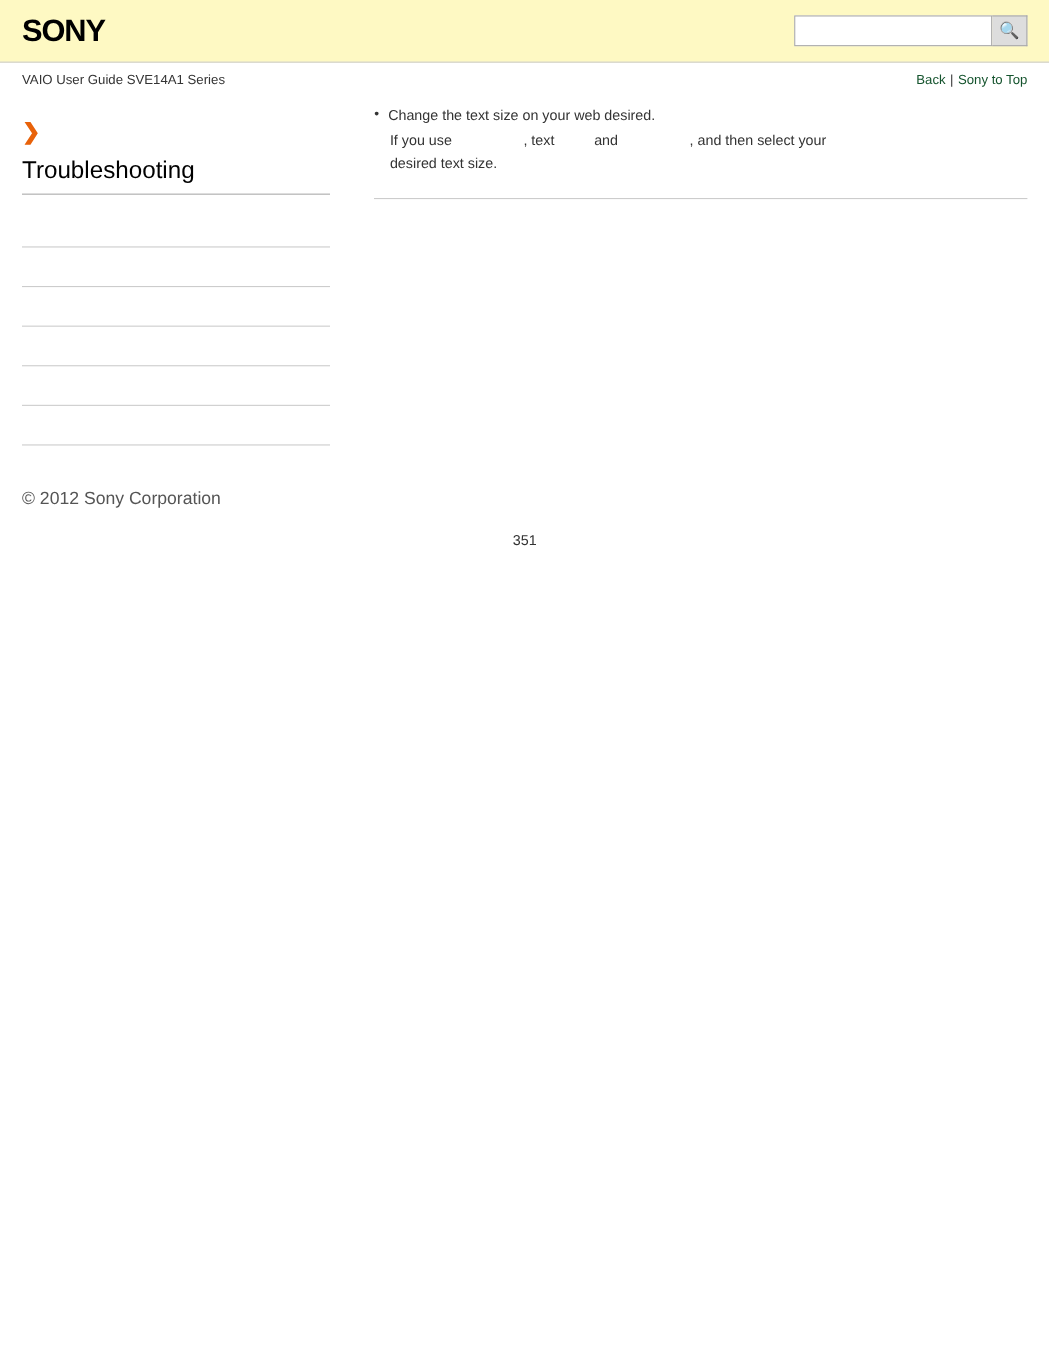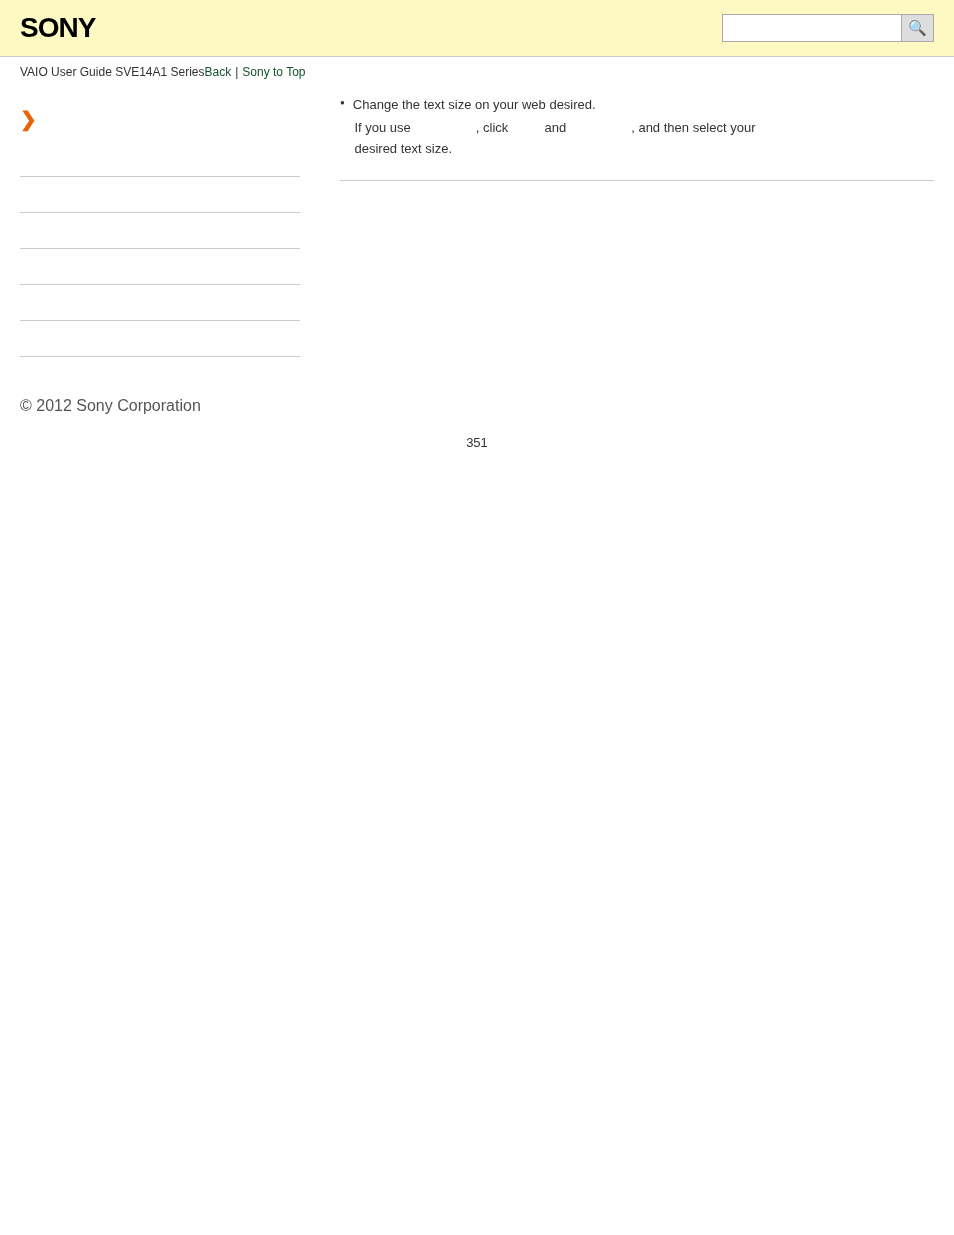--- a/index.html
+++ b/index.html
@@ -58,21 +58,21 @@
       cursor: pointer;
       display: flex;
       align-items: center;
       justify-content: center;
       font-size: 15px;
     }
 
     
     .breadcrumb-bar {
       display: flex;
-      justify-content: flex-start;
+      justify-content: space-between;
       align-items: center;
       padding: 8px 20px;
       font-size: 12px;
     }
 
     .breadcrumb-title {
       color: #333;
     }
 
     .breadcrumb-nav {
@@ -204,20 +204,21 @@
     <a href="#">Back</a>
     <span class="breadcrumb-separator">|</span>
     <a href="#">Sony to Top</a>
   </div>
 </div>
 
 <div class="main-content">
 
   <div class="sidebar">
     <div class="sidebar-arrow">❯</div>
+    <h2 class="sidebar-title">Troubleshooting</h2>
     <ul class="sidebar-links">
       <li>
         <a href="#">&nbsp;</a>
       </li>
       <li>
         <a href="#">&nbsp;</a>
       </li>
       <li>
         <a href="#">&nbsp;</a>
       </li>
@@ -235,21 +236,21 @@
 
   <div class="content-area">
     <div class="content-section">
       <div class="bullet-item">
         <span class="bullet-dot">●</span>
         <span>Change the text size on your web desired.</span>
       </div>
       <div class="content-paragraph">
         &nbsp;&nbsp;&nbsp;&nbsp;<span>If you use</span>
         &nbsp;&nbsp;&nbsp;&nbsp;&nbsp;&nbsp;&nbsp;&nbsp;&nbsp;&nbsp;&nbsp;&nbsp;&nbsp;&nbsp;&nbsp;&nbsp;
-        <span>, click</span>
+        <span>, text</span>
         &nbsp;&nbsp;&nbsp;&nbsp;&nbsp;&nbsp;&nbsp;&nbsp;
         <span>and</span>
         &nbsp;&nbsp;&nbsp;&nbsp;&nbsp;&nbsp;&nbsp;&nbsp;&nbsp;&nbsp;&nbsp;&nbsp;&nbsp;&nbsp;&nbsp;&nbsp;
         <span>, and then select your</span>
         <br>
         &nbsp;&nbsp;&nbsp;&nbsp;<span>desired text size.</span>
       </div>
     </div>
     <hr class="content-divider">
   </div>

